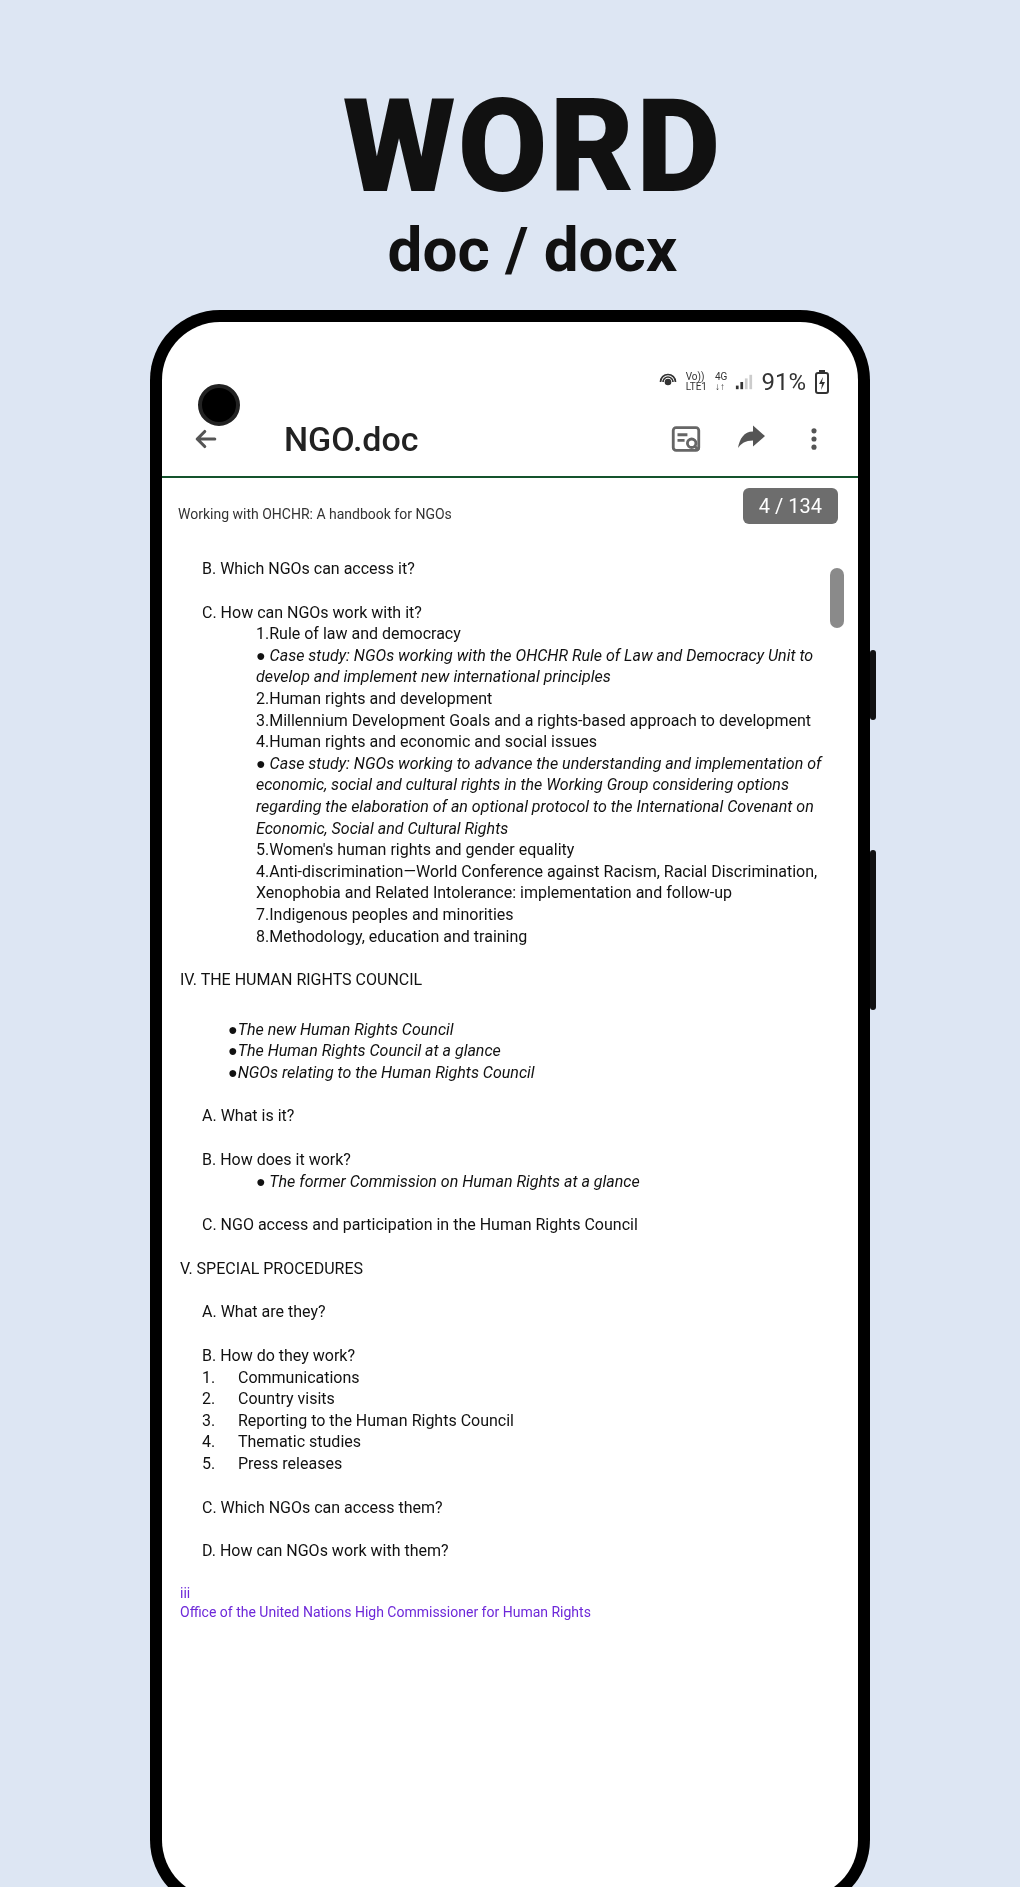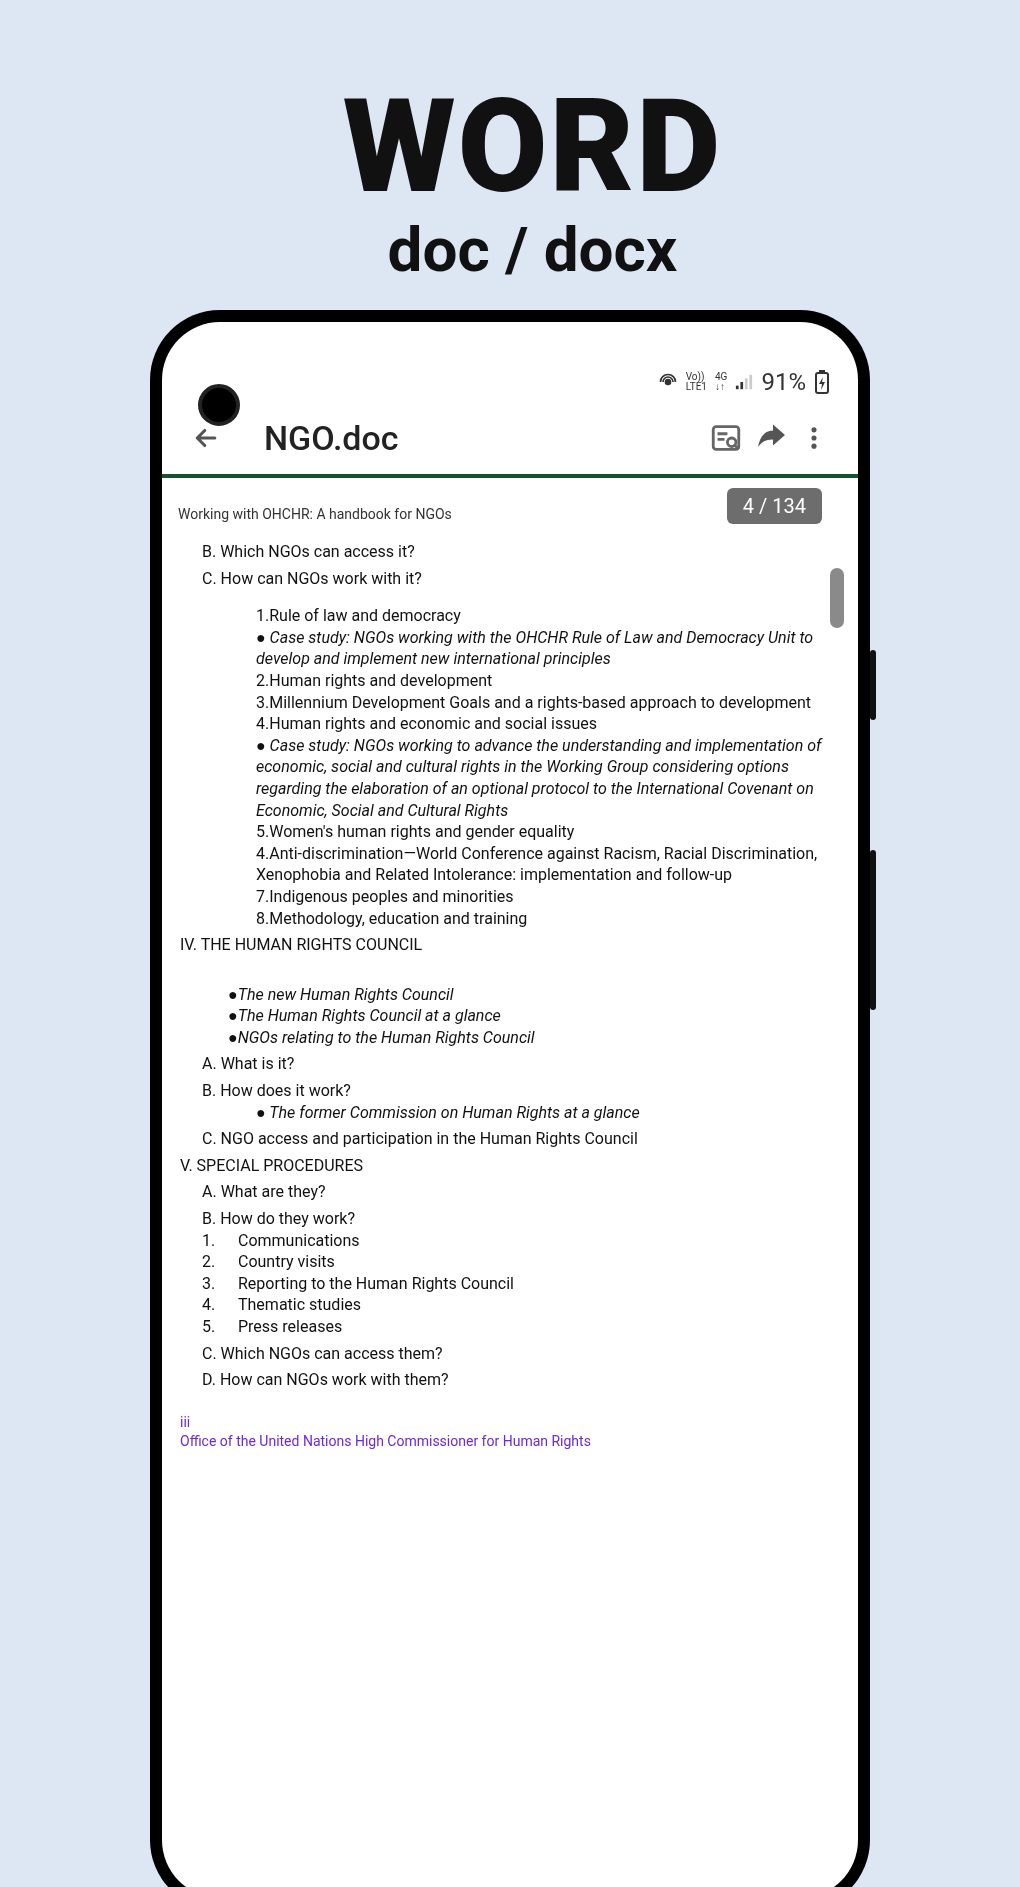--- a/index.html
+++ b/index.html
@@ -82,21 +82,22 @@
     font-size: 18px;
     color: #333;
   }
   .statusbar .battery-pct { font-size: 24px; }
   .net-label { font-size: 10px; line-height: 1; text-align: left; }
   .appbar {
     height: 76px;
     display: flex;
     align-items: center;
     padding: 0 22px;
-    border-bottom: 4px solid #14532d;
+    gap: 20px;
+    border-bottom: 2px solid #14532d;
   }
   .appbar .title {
     font-size: 34px;
     font-weight: 500;
     color: #222;
     flex: 0 0 auto;
     margin-left: 36px;
   }
   .appbar .spacer { flex: 1; }
   .icon-btn {
@@ -110,43 +111,43 @@
     height: calc(100% - 116px);
     overflow: hidden;
   }
   .doc-header {
     font-size: 14px;
     color: #333;
     padding: 10px 4px 14px 4px;
   }
   .page-badge {
     position: absolute;
-    top: 10px; right: 36px;
+    top: 10px; right: 20px;
     background: #6d6d6d;
     color: #fff;
     font-size: 20px;
     padding: 6px 16px;
     border-radius: 6px;
   }
   .scroll-ind {
     position: absolute;
     top: 90px; right: 14px;
     width: 14px; height: 60px;
     background: #8a8a8a;
     border-radius: 7px;
   }
   .doc-body {
     font-size: 16px;
     color: #111;
     line-height: 1.35;
     padding: 0 6px;
   }
-  .sec { margin-top: 5px; }
+  .sec { margin-top: 22px; }
   .h-sub { padding-left: 22px; }
-  .item-list { padding-left: 76px; margin-top: 16px; }
+  .item-list { padding-left: 76px; }
   .italic { font-style: italic; }
   .bullets { padding-left: 48px; }
   .bullets2 { padding-left: 76px; }
   .numlist { padding-left: 22px; }
   .numlist .row { display: flex; }
   .numlist .num { width: 36px; }
   .footer-block {
     margin-top: 22px;
     font-size: 14px;
     color: #6d28d9;

